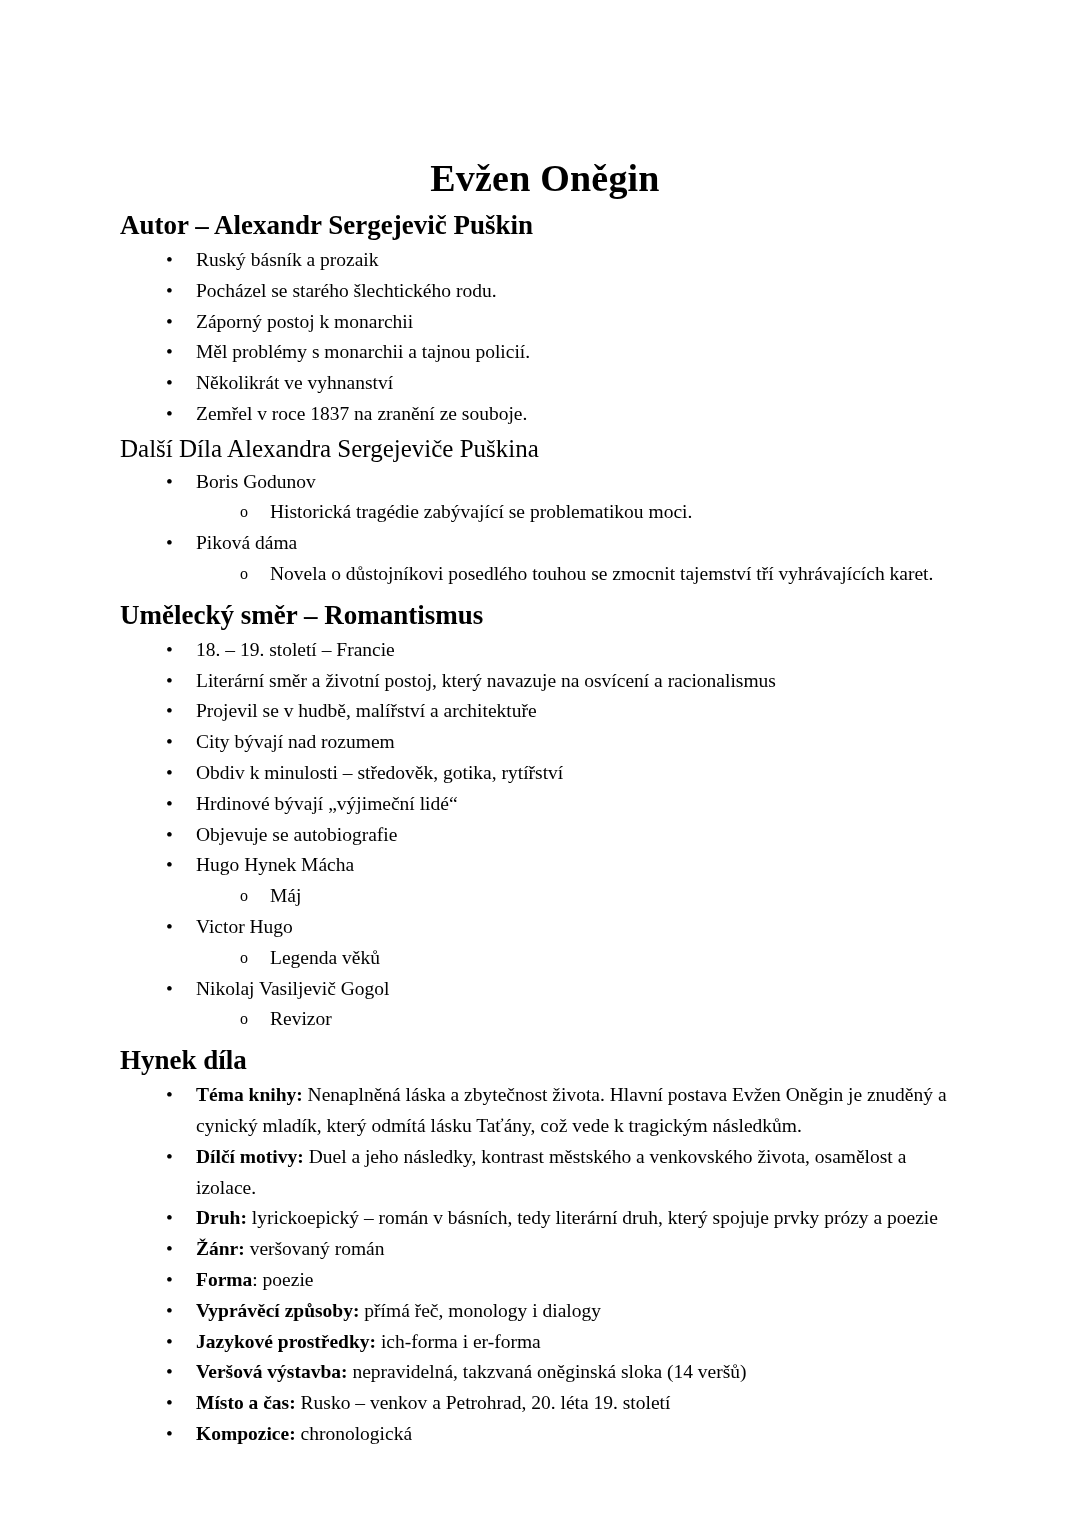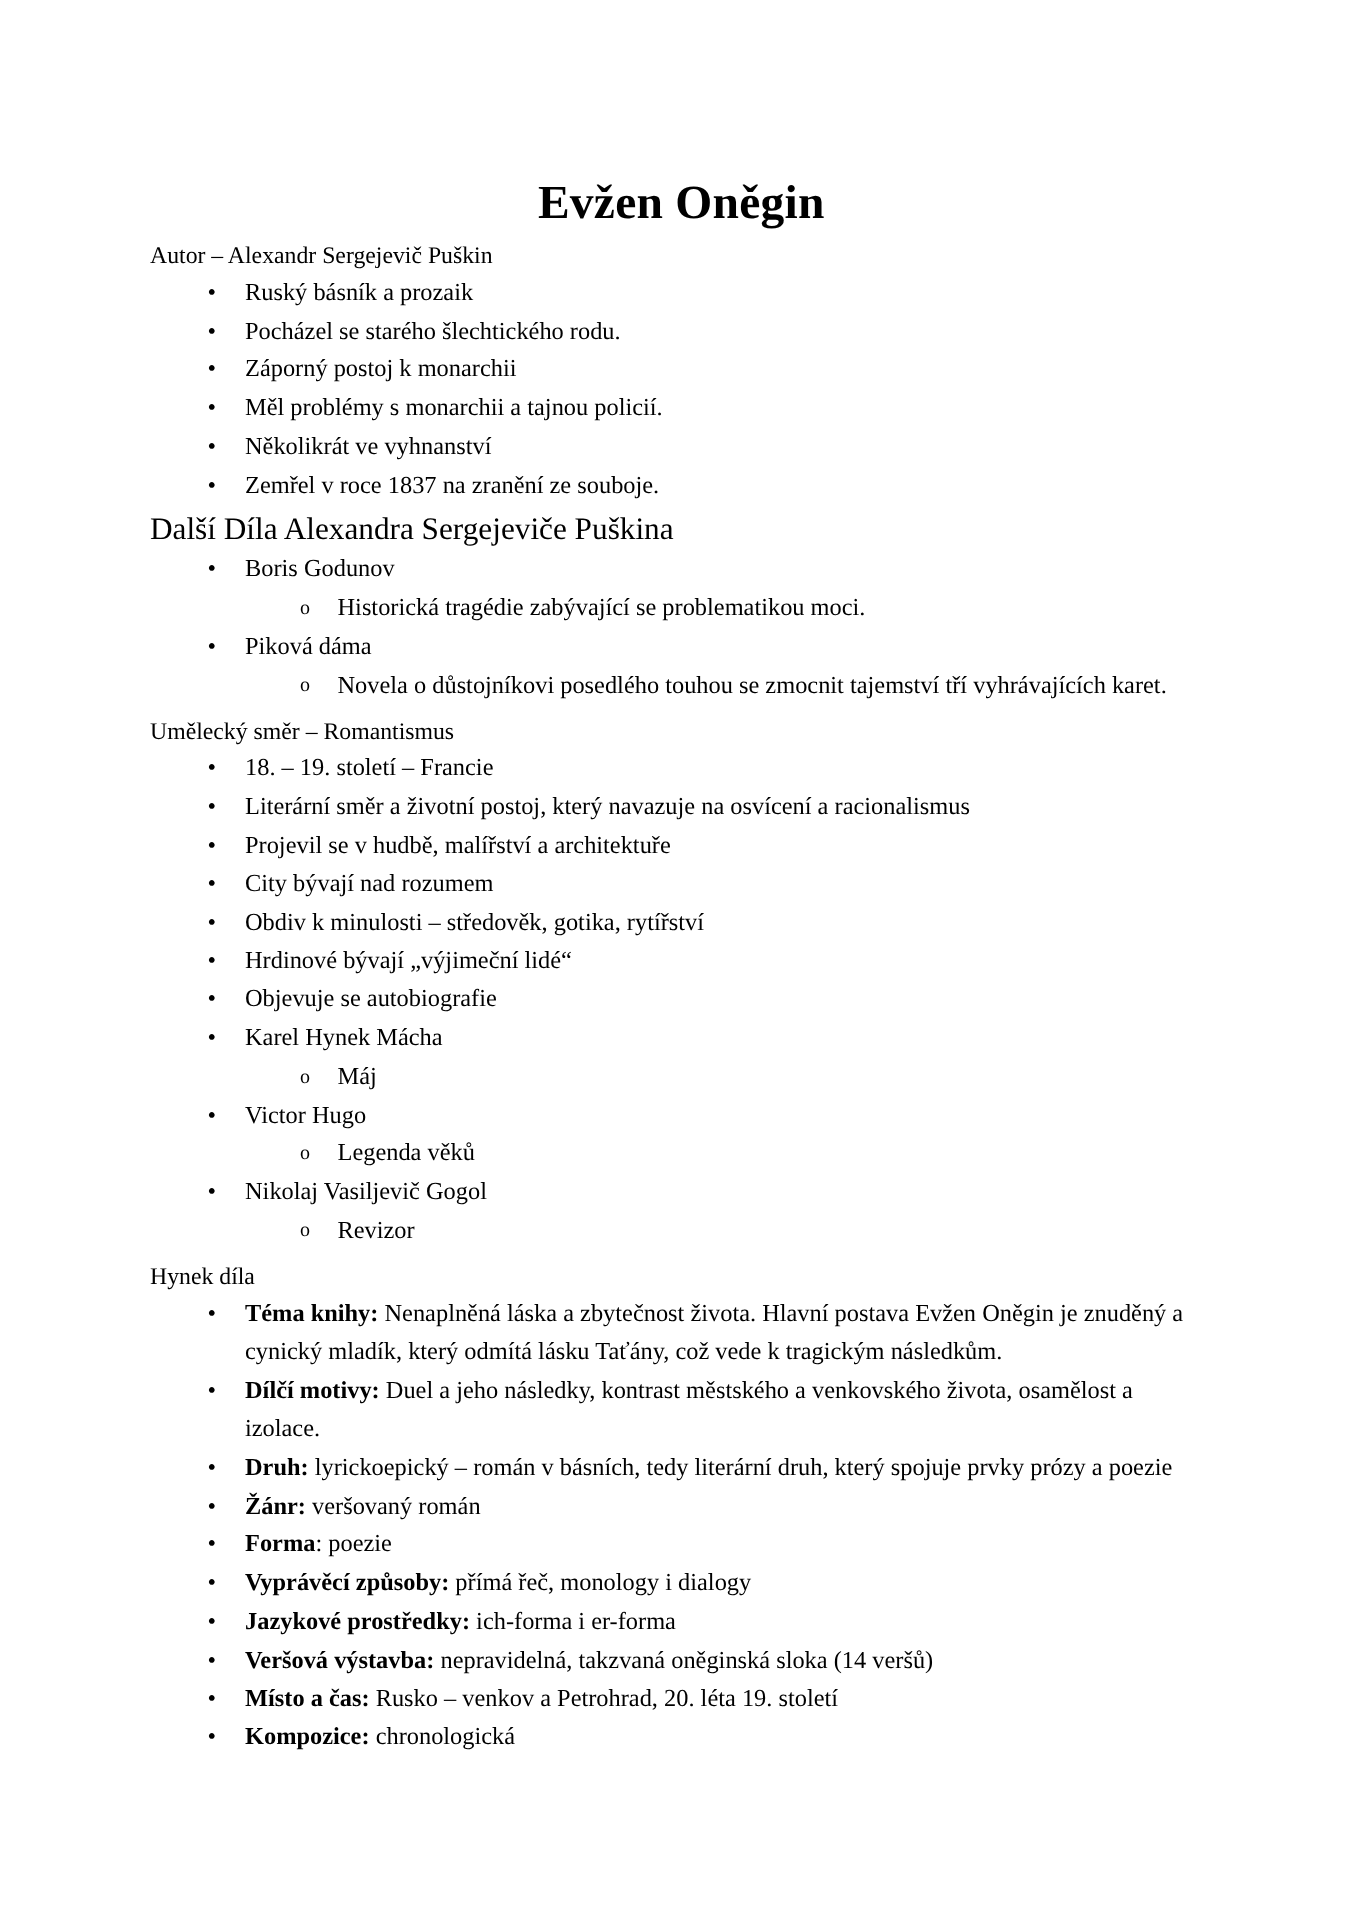--- a/index.html
+++ b/index.html
@@ -17,26 +17,26 @@
     width: 1080px;
     min-height: 1527px;
     box-sizing: border-box;
     padding: 140px 110px 60px 120px;
     position: relative;
   }
   .doc-title {
     text-align: center;
     font-size: 38px;
     font-weight: bold;
-    margin: 0 0 8px 0;
+    margin: 16px 0 8px 0;
     letter-spacing: 0.2px;
   }
   h2.section-title {
-    font-size: 19px;
-    font-weight: normal;
+    font-size: 27px;
+    font-weight: bold;
     margin: 10px 0 4px 0;
     line-height: 1.15;
   }
   h3.sub-title {
     font-size: 25px;
     font-weight: normal;
     margin: 5px 0 3px 0;
     line-height: 1.15;
   }
   ul.lvl1 {
@@ -109,21 +109,21 @@
       <ul class="lvl1">
         <li><span class="bullet">•</span><span class="li-text">18. – 19. století – Francie</span></li>
         <li><span class="bullet">•</span><span class="li-text">Literární směr a životní postoj, který navazuje na osvícení a racionalismus</span></li>
         <li><span class="bullet">•</span><span class="li-text">Projevil se v hudbě, malířství a architektuře</span></li>
         <li><span class="bullet">•</span><span class="li-text">City bývají nad rozumem</span></li>
         <li><span class="bullet">•</span><span class="li-text">Obdiv k minulosti – středověk, gotika, rytířství</span></li>
         <li><span class="bullet">•</span><span class="li-text">Hrdinové bývají „výjimeční lidé“</span></li>
         <li><span class="bullet">•</span><span class="li-text">Objevuje se autobiografie</span></li>
       </ul>
       <ul class="lvl1">
-        <li><span class="bullet">•</span><span class="li-text">Karel Hynek Mácha</span><ul class="lvl2">
+        <li><span class="bullet">•</span><span class="li-text">Hugo Hynek Mácha</span><ul class="lvl2">
             <li><span class="bullet-o">o</span><span class="li-text">Máj</span></li>
           </ul></li>
         <li><span class="bullet">•</span><span class="li-text">Victor Hugo</span><ul class="lvl2">
             <li><span class="bullet-o">o</span><span class="li-text">Legenda věků</span></li>
           </ul></li>
         <li><span class="bullet">•</span><span class="li-text">Nikolaj Vasiljevič Gogol</span><ul class="lvl2">
             <li><span class="bullet-o">o</span><span class="li-text">Revizor</span></li>
           </ul></li>
       </ul>
       <h2 class="section-title">Hynek díla</h2>

